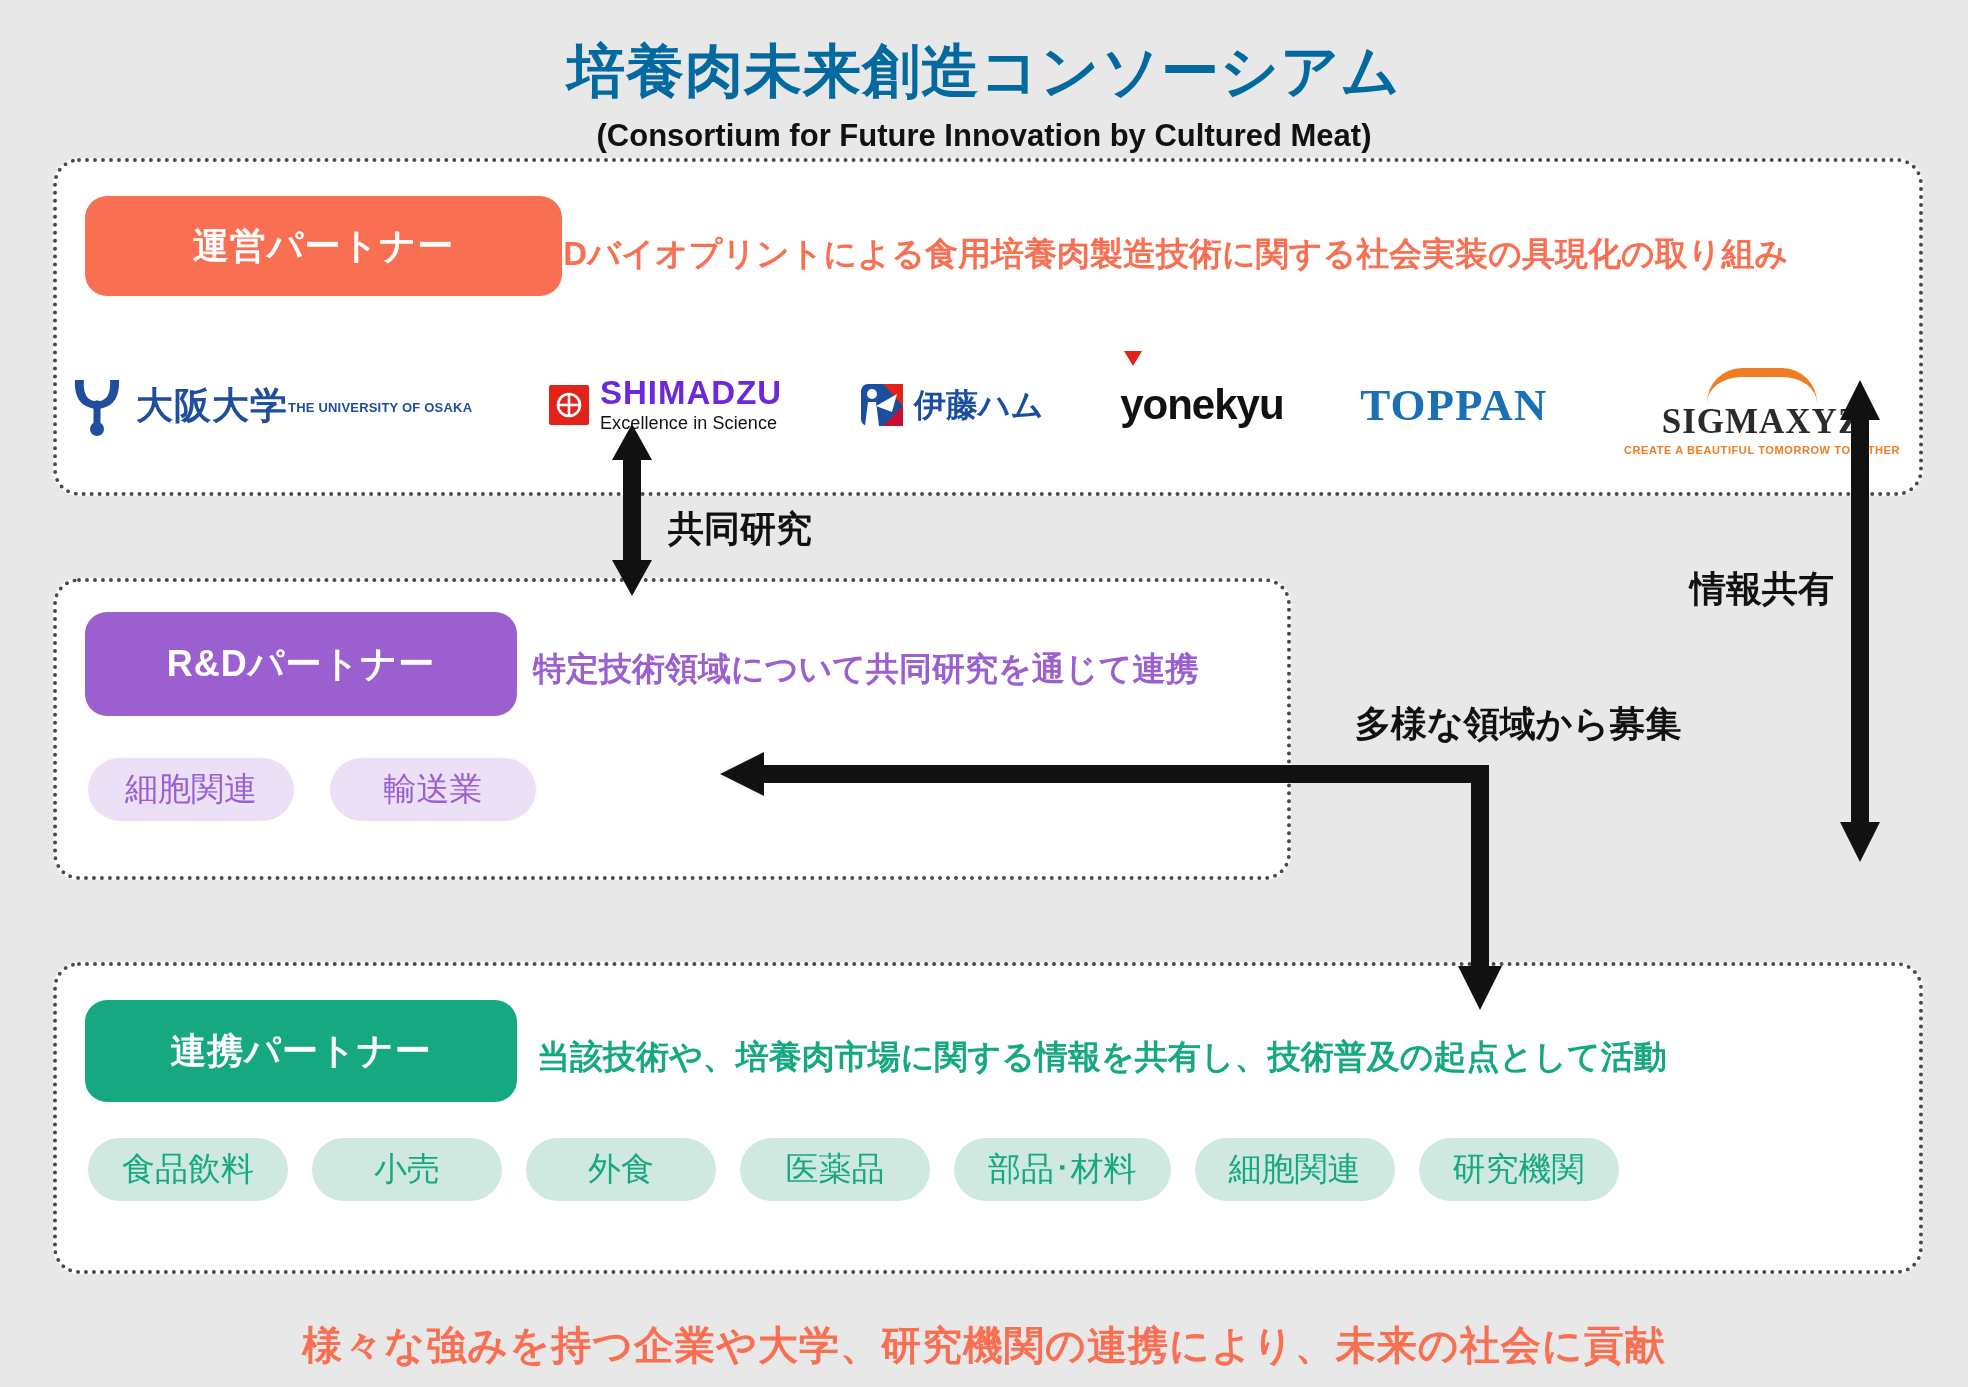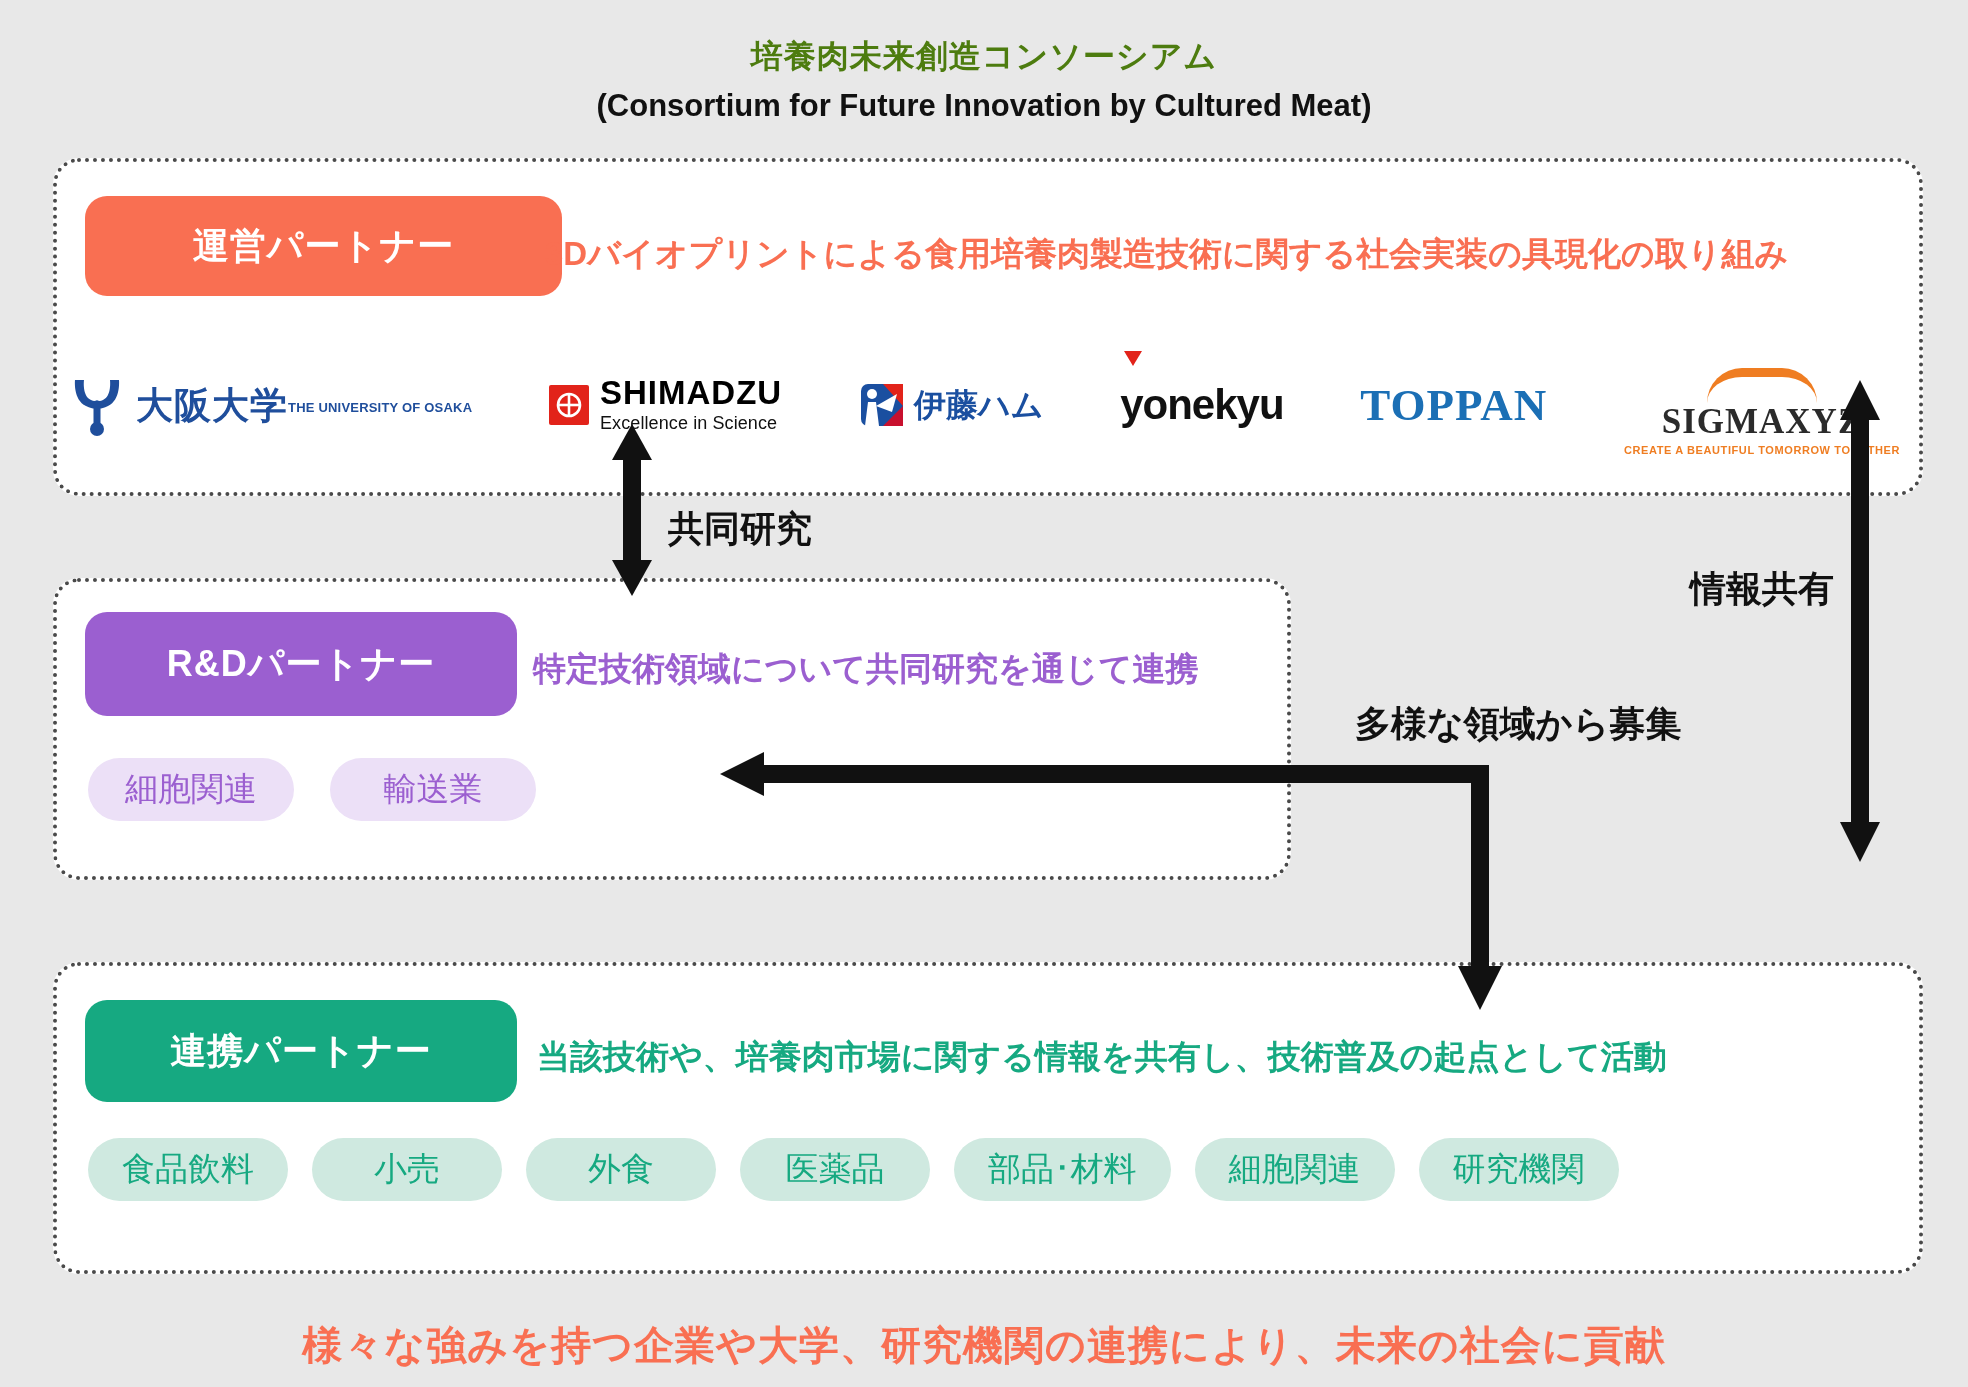--- a/index.html
+++ b/index.html
@@ -4,21 +4,21 @@
 <style>
   html,body{margin:0;padding:0;}
   body{
     width:1968px;height:1387px;
     background:#e8e8e8;
     font-family:"Liberation Sans","DejaVu Sans",sans-serif;
     position:relative;overflow:hidden;
   }
   
   #title-block{position:absolute;left:0;top:38px;width:1968px;text-align:center;}
-  #title-ja{font-size:32px;font-weight:bold;color:#4d7c0f;letter-spacing:1px;line-height:1.15;}
+  #title-ja{font-size:58px;font-weight:bold;color:#0369a1;letter-spacing:1px;line-height:1.15;}
   #title-en{font-size:31px;font-weight:bold;color:#111;margin-top:13px;line-height:1.15;}
 
   
   .panel{
     position:absolute;background:#fff;
     border:4px dotted #4a4a4a;border-radius:26px;
   }
   #panel-operating{left:53px;top:158px;width:1862px;height:330px;}
   #panel-rd{left:53px;top:578px;width:1230px;height:294px;}
   #panel-collab{left:53px;top:962px;width:1862px;height:304px;}
@@ -60,21 +60,21 @@
   
   .osaka-wrap{display:flex;align-items:center;gap:12px;}
   .osaka-text{display:flex;flex-direction:row;align-items:center;}
   .osaka-ja{font-size:37px;font-weight:bold;color:#1f4e9c;letter-spacing:1px;line-height:1;}
   .osaka-en{font-size:13px;font-weight:bold;color:#1f4e9c;letter-spacing:.2px;margin-top:4px;}
 
   
   .shimadzu-wrap{display:flex;align-items:center;gap:11px;}
   .shimadzu-mark{width:40px;height:40px;background:#e2231a;display:flex;align-items:center;justify-content:center;border-radius:2px;}
   .shimadzu-text{display:flex;flex-direction:column;}
-  .shimadzu-name{font-size:33px;font-weight:bold;color:#000000;letter-spacing:1px;line-height:1;}
+  .shimadzu-name{font-size:33px;font-weight:bold;color:#6d28d9;letter-spacing:1px;line-height:1;}
   .shimadzu-tag{font-size:18px;color:#111;margin-top:4px;letter-spacing:.1px;}
 
   
   .zacros-wrap{display:flex;align-items:center;gap:14px;}
   .zacros-name{font-size:40px;color:#58585b;letter-spacing:3px;line-height:1;}
 
   
   .itoham-wrap{display:flex;align-items:center;gap:9px;}
   .itoham-name{font-size:32px;font-weight:bold;color:#1a4fa0;letter-spacing:0;line-height:1;}
 

